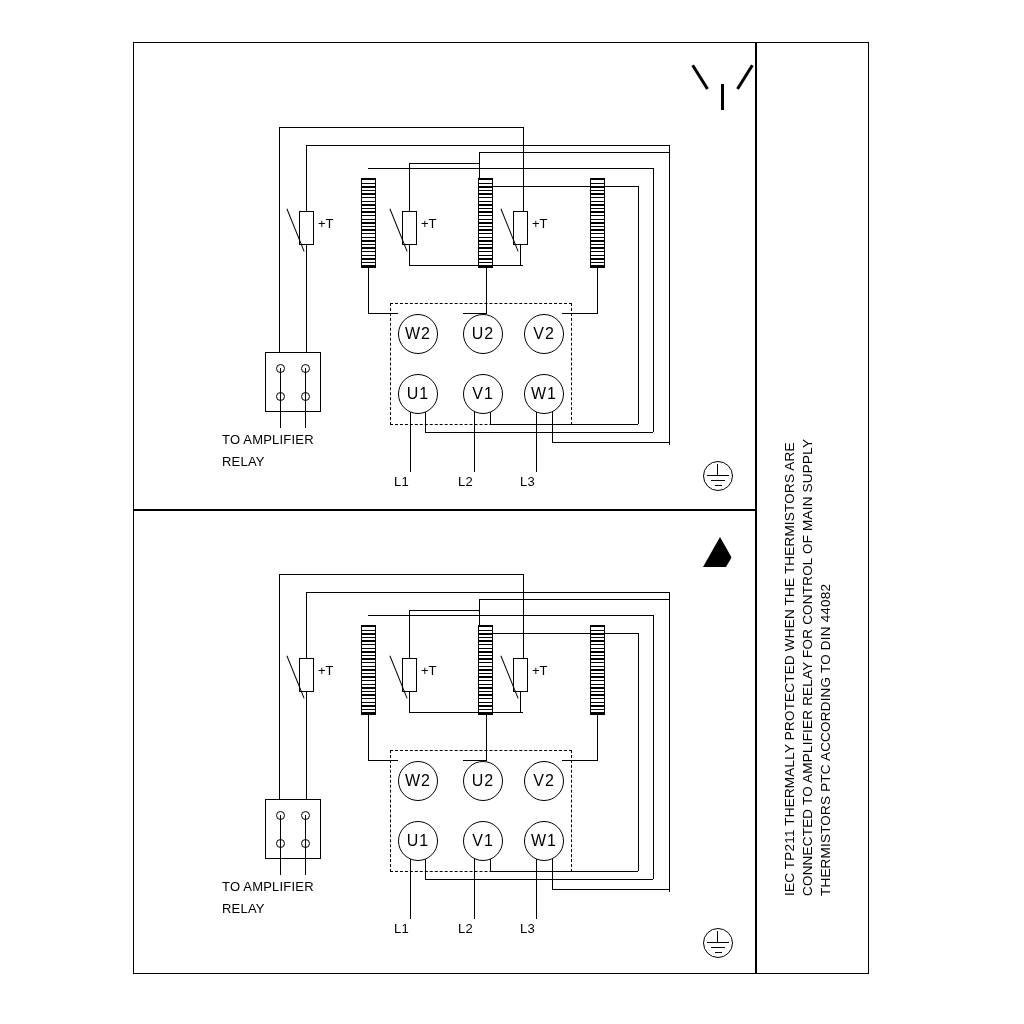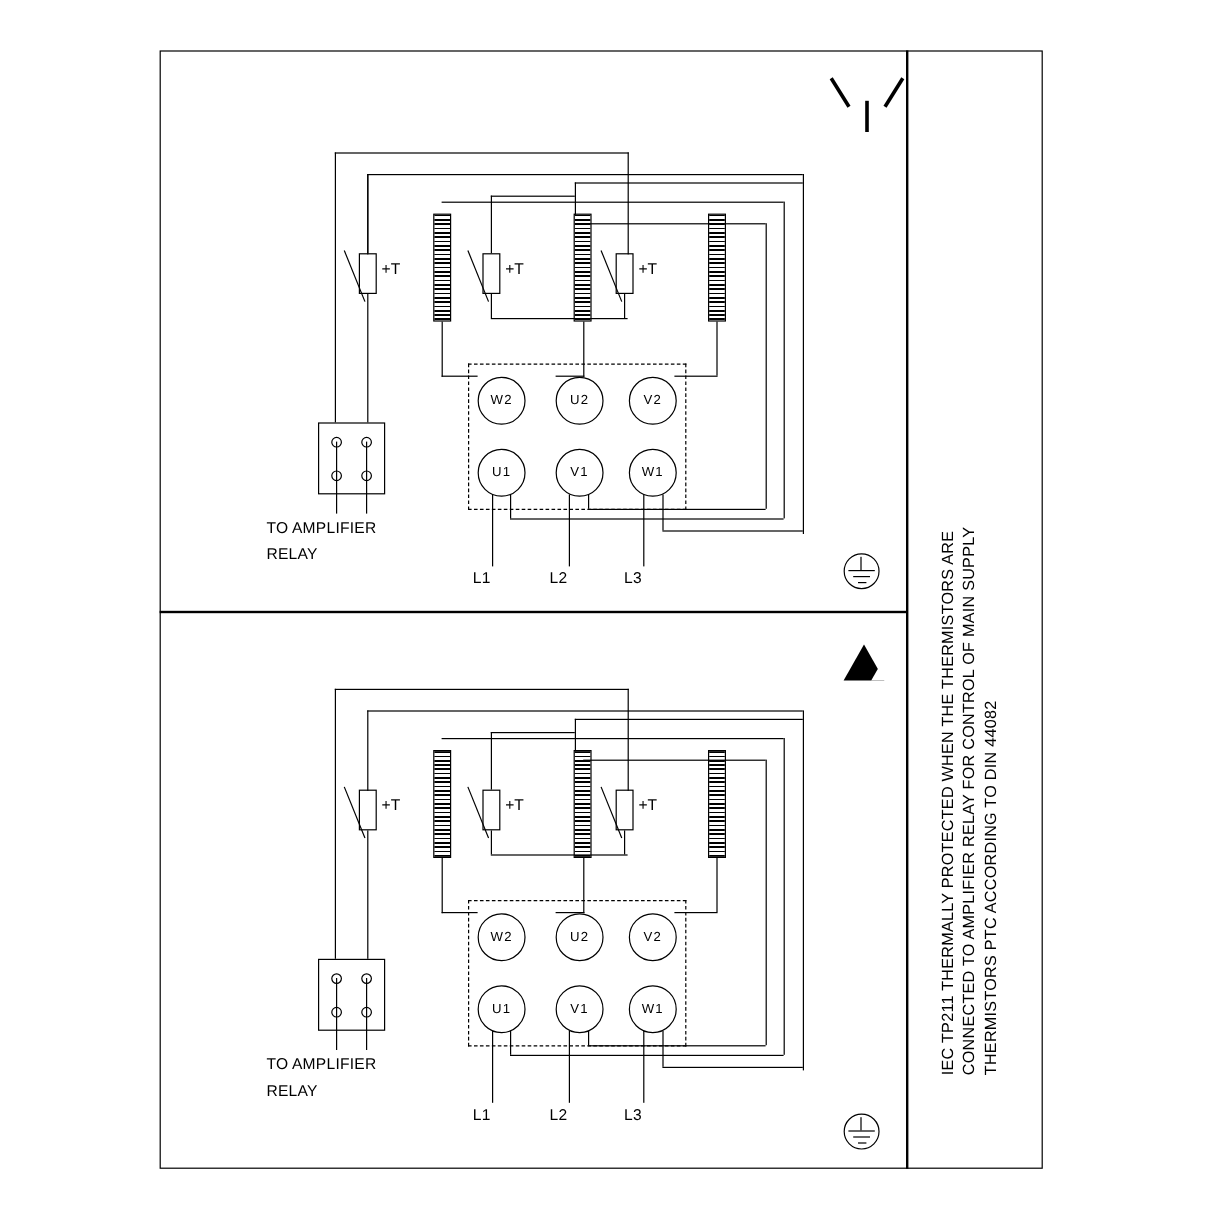--- a/index.html
+++ b/index.html
@@ -9,21 +9,21 @@
   .line{position:absolute;background:#000;}
   .h{height:1px;}
   .v{width:1px;}
 
   .frame{position:absolute;border:1.5px solid #000;box-sizing:border-box;}
 
   .label{position:absolute;font-size:13px;letter-spacing:.2px;white-space:nowrap;}
 
   
   .term{position:absolute;width:38px;height:38px;border:1.3px solid #000;border-radius:50%;
-        display:flex;align-items:center;justify-content:center;font-size:11px;background:#fff;
+        display:flex;align-items:center;justify-content:center;font-size:16px;background:#fff;
         letter-spacing:1px;}
 
   
   .dashbox{position:absolute;border:1.2px dashed #000;box-sizing:border-box;}
 
   
   .coil{position:absolute;width:15px;border:1.2px solid #000;background:
      repeating-linear-gradient(to bottom,#000 0px,#000 1.4px,#fff 1.4px,#fff 3.6px);
      box-sizing:border-box;}
 

